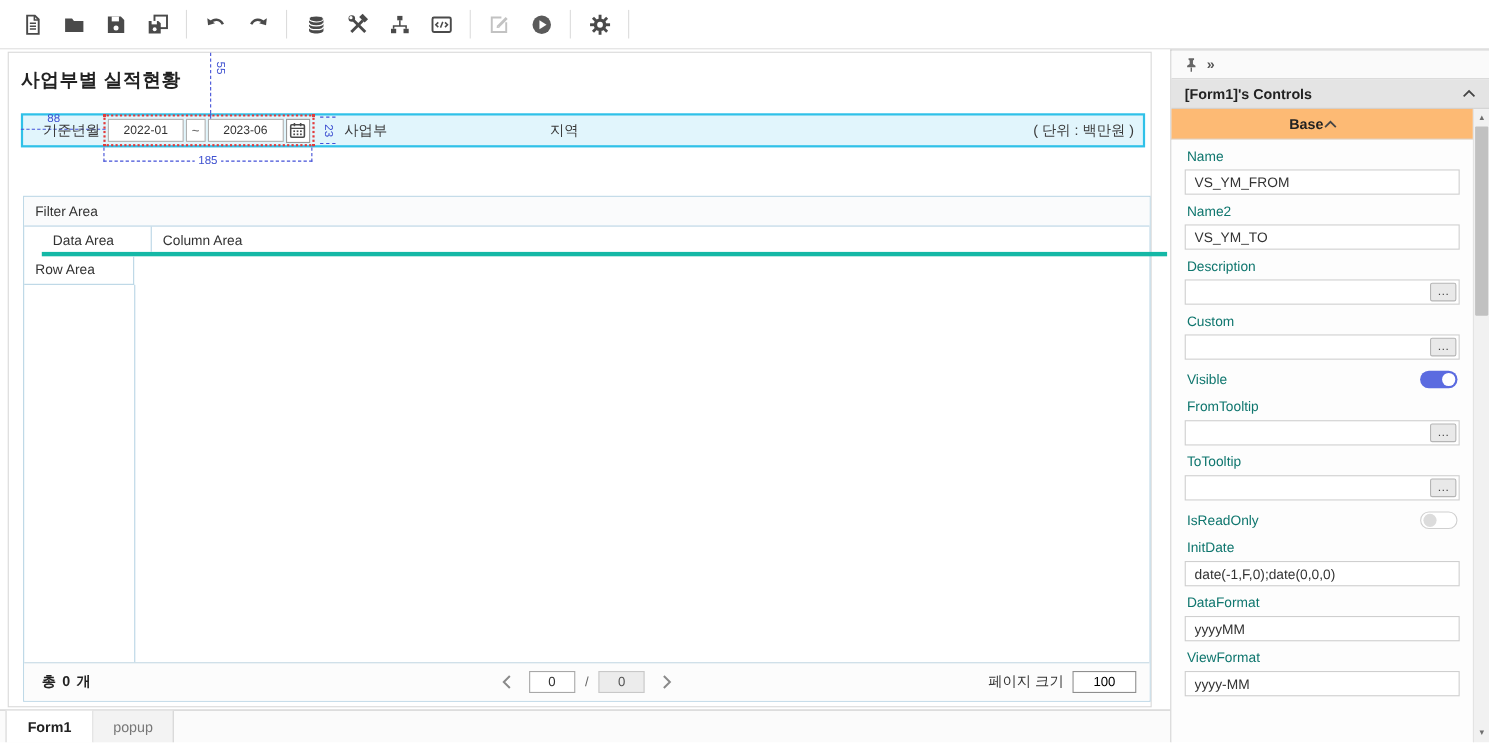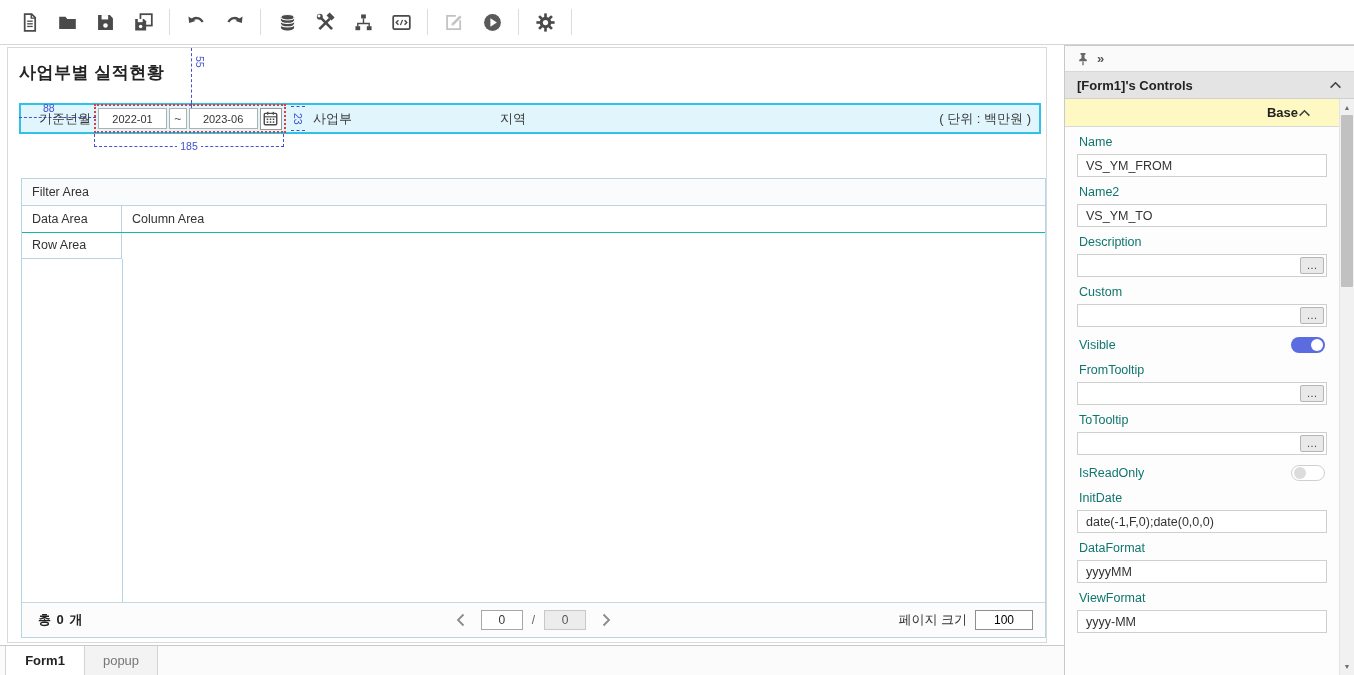--- a/index.html
+++ b/index.html
@@ -38,21 +38,21 @@
   .dept { left:292px; } .region { left:479px; }
   .unit { left:auto; right:8px; }
   .tick55 { position:absolute; left:170px; top:-2px; height:6px; border-left:1px dashed #4350d8; }
 
   .wmeasure { position:absolute; left:86px; top:86px; width:190px; height:13px; border-left:1px dashed #4350d8; border-right:1px dashed #4350d8; border-bottom:1px dashed #4350d8; text-align:center; }
   .wmeasure span { position:relative; top:2px; font-size:10.5px; color:#3f51d0; background:#fff; padding:0 3px; }
 
   
   .pivot { position:absolute; left:13px; top:130px; width:1025px; height:460px; border:1px solid #b9d5e5; font-size:12.5px; color:#333; }
   .pa-row1 { position:absolute; left:0; top:0; width:100%; height:27px; border-bottom:1px solid #b9d5e5; background:#fafbfc; line-height:26px; padding-left:10px; }
-  .pa-row2 { position:absolute; left:0; top:27px; width:100%; height:27px; border-bottom:1px solid #14b8a6; display:flex;align-items:center; }
+  .pa-row2 { position:absolute; left:16px; top:27px; width:100%; height:27px; border-bottom:4px solid #14b8a6; display:flex; }
   .pa-cell-data { width:100px; border-right:1px solid #b9d5e5; line-height:26px; padding-left:10px; }
   .pa-cell-col { flex:1; line-height:26px; padding-left:10px; }
   .pa-row3 { position:absolute; left:0; top:54px; width:100px; height:26px; border-right:1px solid #b9d5e5; border-bottom:1px solid #b9d5e5; line-height:25px; padding-left:10px; }
   .pa-vline { position:absolute; left:100px; top:80px; height:345px; width:0; border-right:1px solid #b9d5e5; }
   .pivot-footer { position:absolute; left:0; bottom:0; width:100%; height:35px; border-top:1px solid #c5d9e4; background:#fcfcfc; display:flex; align-items:center; }
   .pf-total { font-weight:bold; font-size:13px; color:#222; padding-left:16px; width:230px; letter-spacing:1px; }
   .pf-pager { flex:1; display:flex; align-items:center; justify-content:center; gap:9px; }
   .pg-chev { width:22px; height:22px; display:flex; align-items:center; justify-content:center; cursor:pointer; }
   .pg-inp { width:42px; height:20px; border:1px solid #a8a8a8; background:#fff; text-align:center; font-size:12px; color:#333; font-family:inherit; }
   .pg-inp.ro { background:#ececec; border-color:#c8c8c8; color:#555; }
@@ -62,21 +62,21 @@
 
   
   .tabbar { position:absolute; left:0; bottom:0; width:100%; height:30px; border-top:1px solid #c9c9c9; background:#fbfbfb; display:flex; padding-left:5px;text-align:center; }
   .tab { min-width:73px; padding:0 14px; display:flex; align-items:center; justify-content:center; font-size:13px; color:#777; background:#f3f3f3; border-right:1px solid #d4d4d4; cursor:pointer; }
   .tab.active { background:#fff; color:#222; font-weight:bold; border-left:1px solid #d4d4d4; min-width:80px; }
 
   
   .panel-top { height:26px; display:flex; align-items:center; gap:8px; padding-left:12px; border-bottom:1px solid #d8d8d8; background:#fafafa; }
   .chevrons { font-size:13px; font-weight:bold; color:#555; cursor:pointer; line-height:1; }
   .panel-h1 { height:27px; background:#e4e4e4; border-bottom:1px solid #d0d0d0; display:flex; align-items:center; justify-content:space-between; padding:0 12px; font-size:13px; font-weight:bold; color:#222; }
-  .panel-h2 { height:28px; background:#fef9c3; border-bottom:1px solid #d8d8d8; display:flex; align-items:center; justify-content:flex-end; padding:0 28px 0 12px; font-size:13px; font-weight:bold; color:#222; margin-right:15px; }
+  .panel-h2 { height:28px; background:#fdba74; border-bottom:1px solid #d8d8d8; display:flex; align-items:center; justify-content:center; padding:0 28px 0 12px; font-size:13px; font-weight:bold; color:#222; margin-right:15px; }
   .panel-h1 svg, .panel-h2 svg { width:13px; height:8px; cursor:pointer; }
   .panel-body { position:absolute; left:0; top:81px; right:15px; bottom:0; padding:6px 12px 0 12px; overflow:hidden; background:#fdfdfd; }
   .field { margin-bottom:8px; }
   .flabel { display:block; font-size:12.5px; color:#0f766e; margin:2px 0 5px 2px; }
   .finput { position:relative; }
   .finput input { width:100%; height:23px; border:1px solid #cfcfcf; background:#fff; padding:0 8px; font-size:12.5px; color:#333; font-family:inherit; }
   .dots-btn { position:absolute; right:3px; top:3px; width:24px; height:17px; background:#e9e9e9; border:1px solid #b5b5b5; border-radius:2px; font-size:11px; line-height:13px; color:#444; text-align:center; cursor:pointer; padding:0; }
   .frow { display:flex; align-items:center; justify-content:space-between; height:20px; padding:0 2px;gap:13px; }
   .frow .flabel { margin:0; }
   .toggle { position:relative; width:34px; height:16px; border-radius:9px; cursor:pointer; flex:0 0 34px; }

